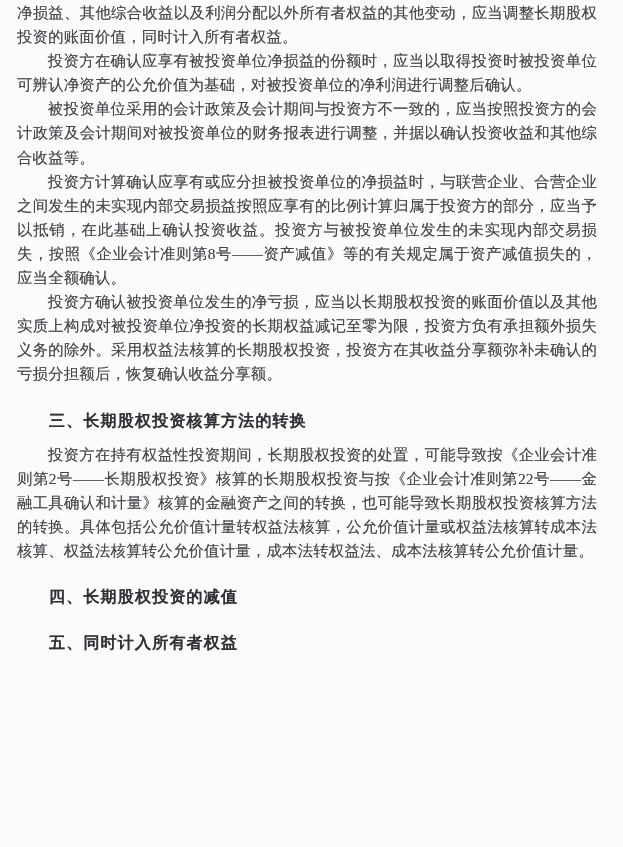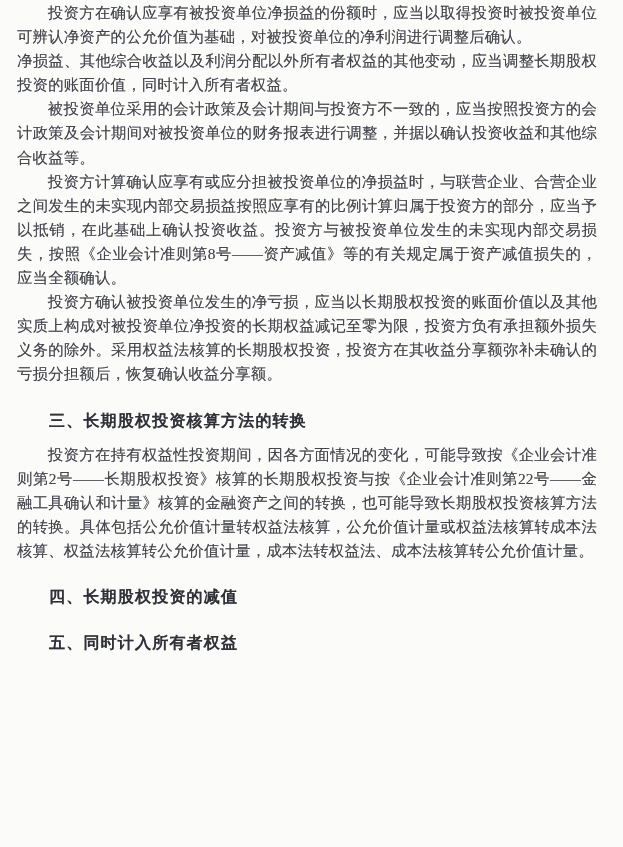--- a/index.html
+++ b/index.html
@@ -40,22 +40,22 @@
     margin: 22px 0 10px 0;
     text-indent: 2em;
     letter-spacing: 1.2px;
     text-shadow: 0 0 0.5px rgba(48, 49, 56, 0.5);
   }
 </style>
 </head>
 <body>
 
 <div class="page">
+  <p class="para no-indent">净损益、其他综合收益以及利润分配以外所有者权益的其他变动，应当调整长期股权投资的账面价值，同时计入所有者权益。</p>
   <p class="para">投资方在确认应享有被投资单位净损益的份额时，应当以取得投资时被投资单位可辨认净资产的公允价值为基础，对被投资单位的净利润进行调整后确认。</p>
-  <p class="para no-indent">净损益、其他综合收益以及利润分配以外所有者权益的其他变动，应当调整长期股权投资的账面价值，同时计入所有者权益。</p>
   <p class="para">被投资单位采用的会计政策及会计期间与投资方不一致的，应当按照投资方的会计政策及会计期间对被投资单位的财务报表进行调整，并据以确认投资收益和其他综合收益等。</p>
   <p class="para">投资方计算确认应享有或应分担被投资单位的净损益时，与联营企业、合营企业之间发生的未实现内部交易损益按照应享有的比例计算归属于投资方的部分，应当予以抵销，在此基础上确认投资收益。投资方与被投资单位发生的未实现内部交易损失，按照《企业会计准则第8号——资产减值》等的有关规定属于资产减值损失的，应当全额确认。</p>
   <p class="para">投资方确认被投资单位发生的净亏损，应当以长期股权投资的账面价值以及其他实质上构成对被投资单位净投资的长期权益减记至零为限，投资方负有承担额外损失义务的除外。采用权益法核算的长期股权投资，投资方在其收益分享额弥补未确认的亏损分担额后，恢复确认收益分享额。</p>
   <h2 class="heading">三、长期股权投资核算方法的转换</h2>
-  <p class="para">投资方在持有权益性投资期间，因各方面情况的变化，可能导致按《企业会计准则第2号——长期股权投资》核算的长期股权投资与按《企业会计准则第22号——金融工具确认和计量》核算的金融资产之间的转换，也可能导致长期股权投资核算方法的转换。具体包括公允价值计量转权益法核算，公允价值计量或权益法核算转成本法核算、权益法核算转公允价值计量，成本法转权益法、成本法核算转公允价值计量。</p>
+  <p class="para">投资方在持有权益性投资期间，长期股权投资的处置，可能导致按《企业会计准则第2号——长期股权投资》核算的长期股权投资与按《企业会计准则第22号——金融工具确认和计量》核算的金融资产之间的转换，也可能导致长期股权投资核算方法的转换。具体包括公允价值计量转权益法核算，公允价值计量或权益法核算转成本法核算、权益法核算转公允价值计量，成本法转权益法、成本法核算转公允价值计量。</p>
   <h2 class="heading">四、长期股权投资的减值</h2>
   <h2 class="heading">五、同时计入所有者权益</h2>
 </div>
 
 </body></html>

